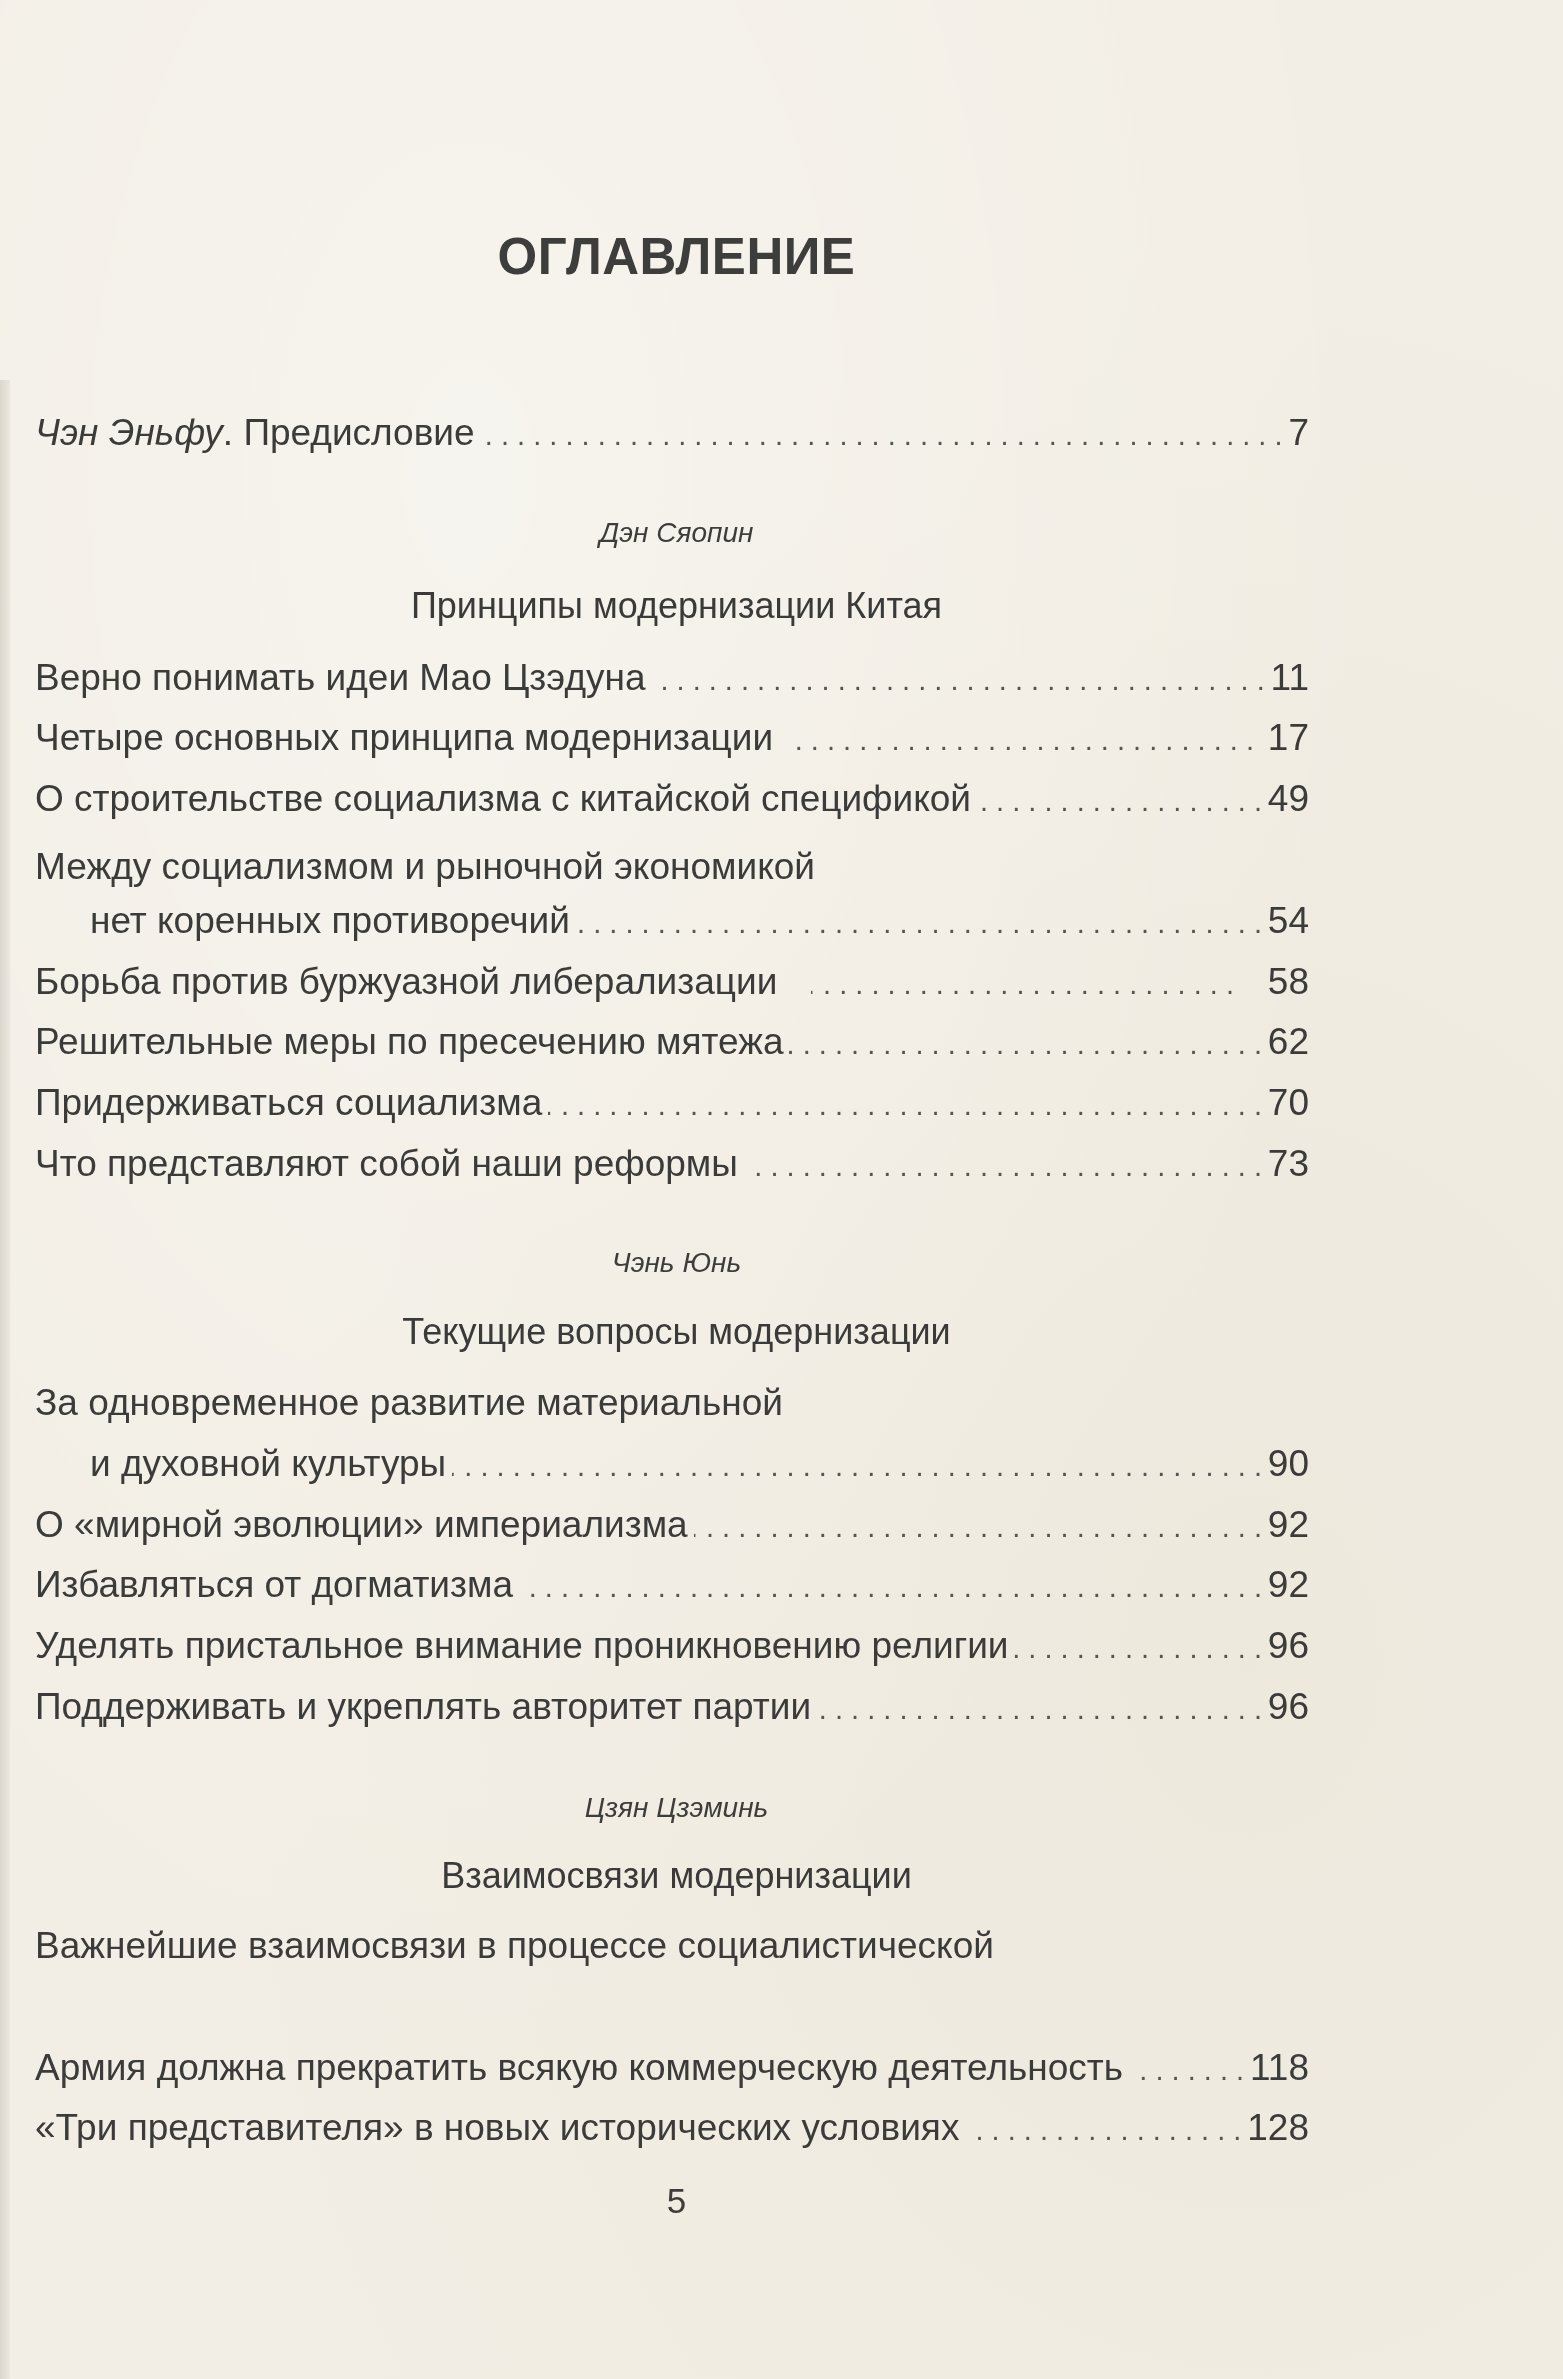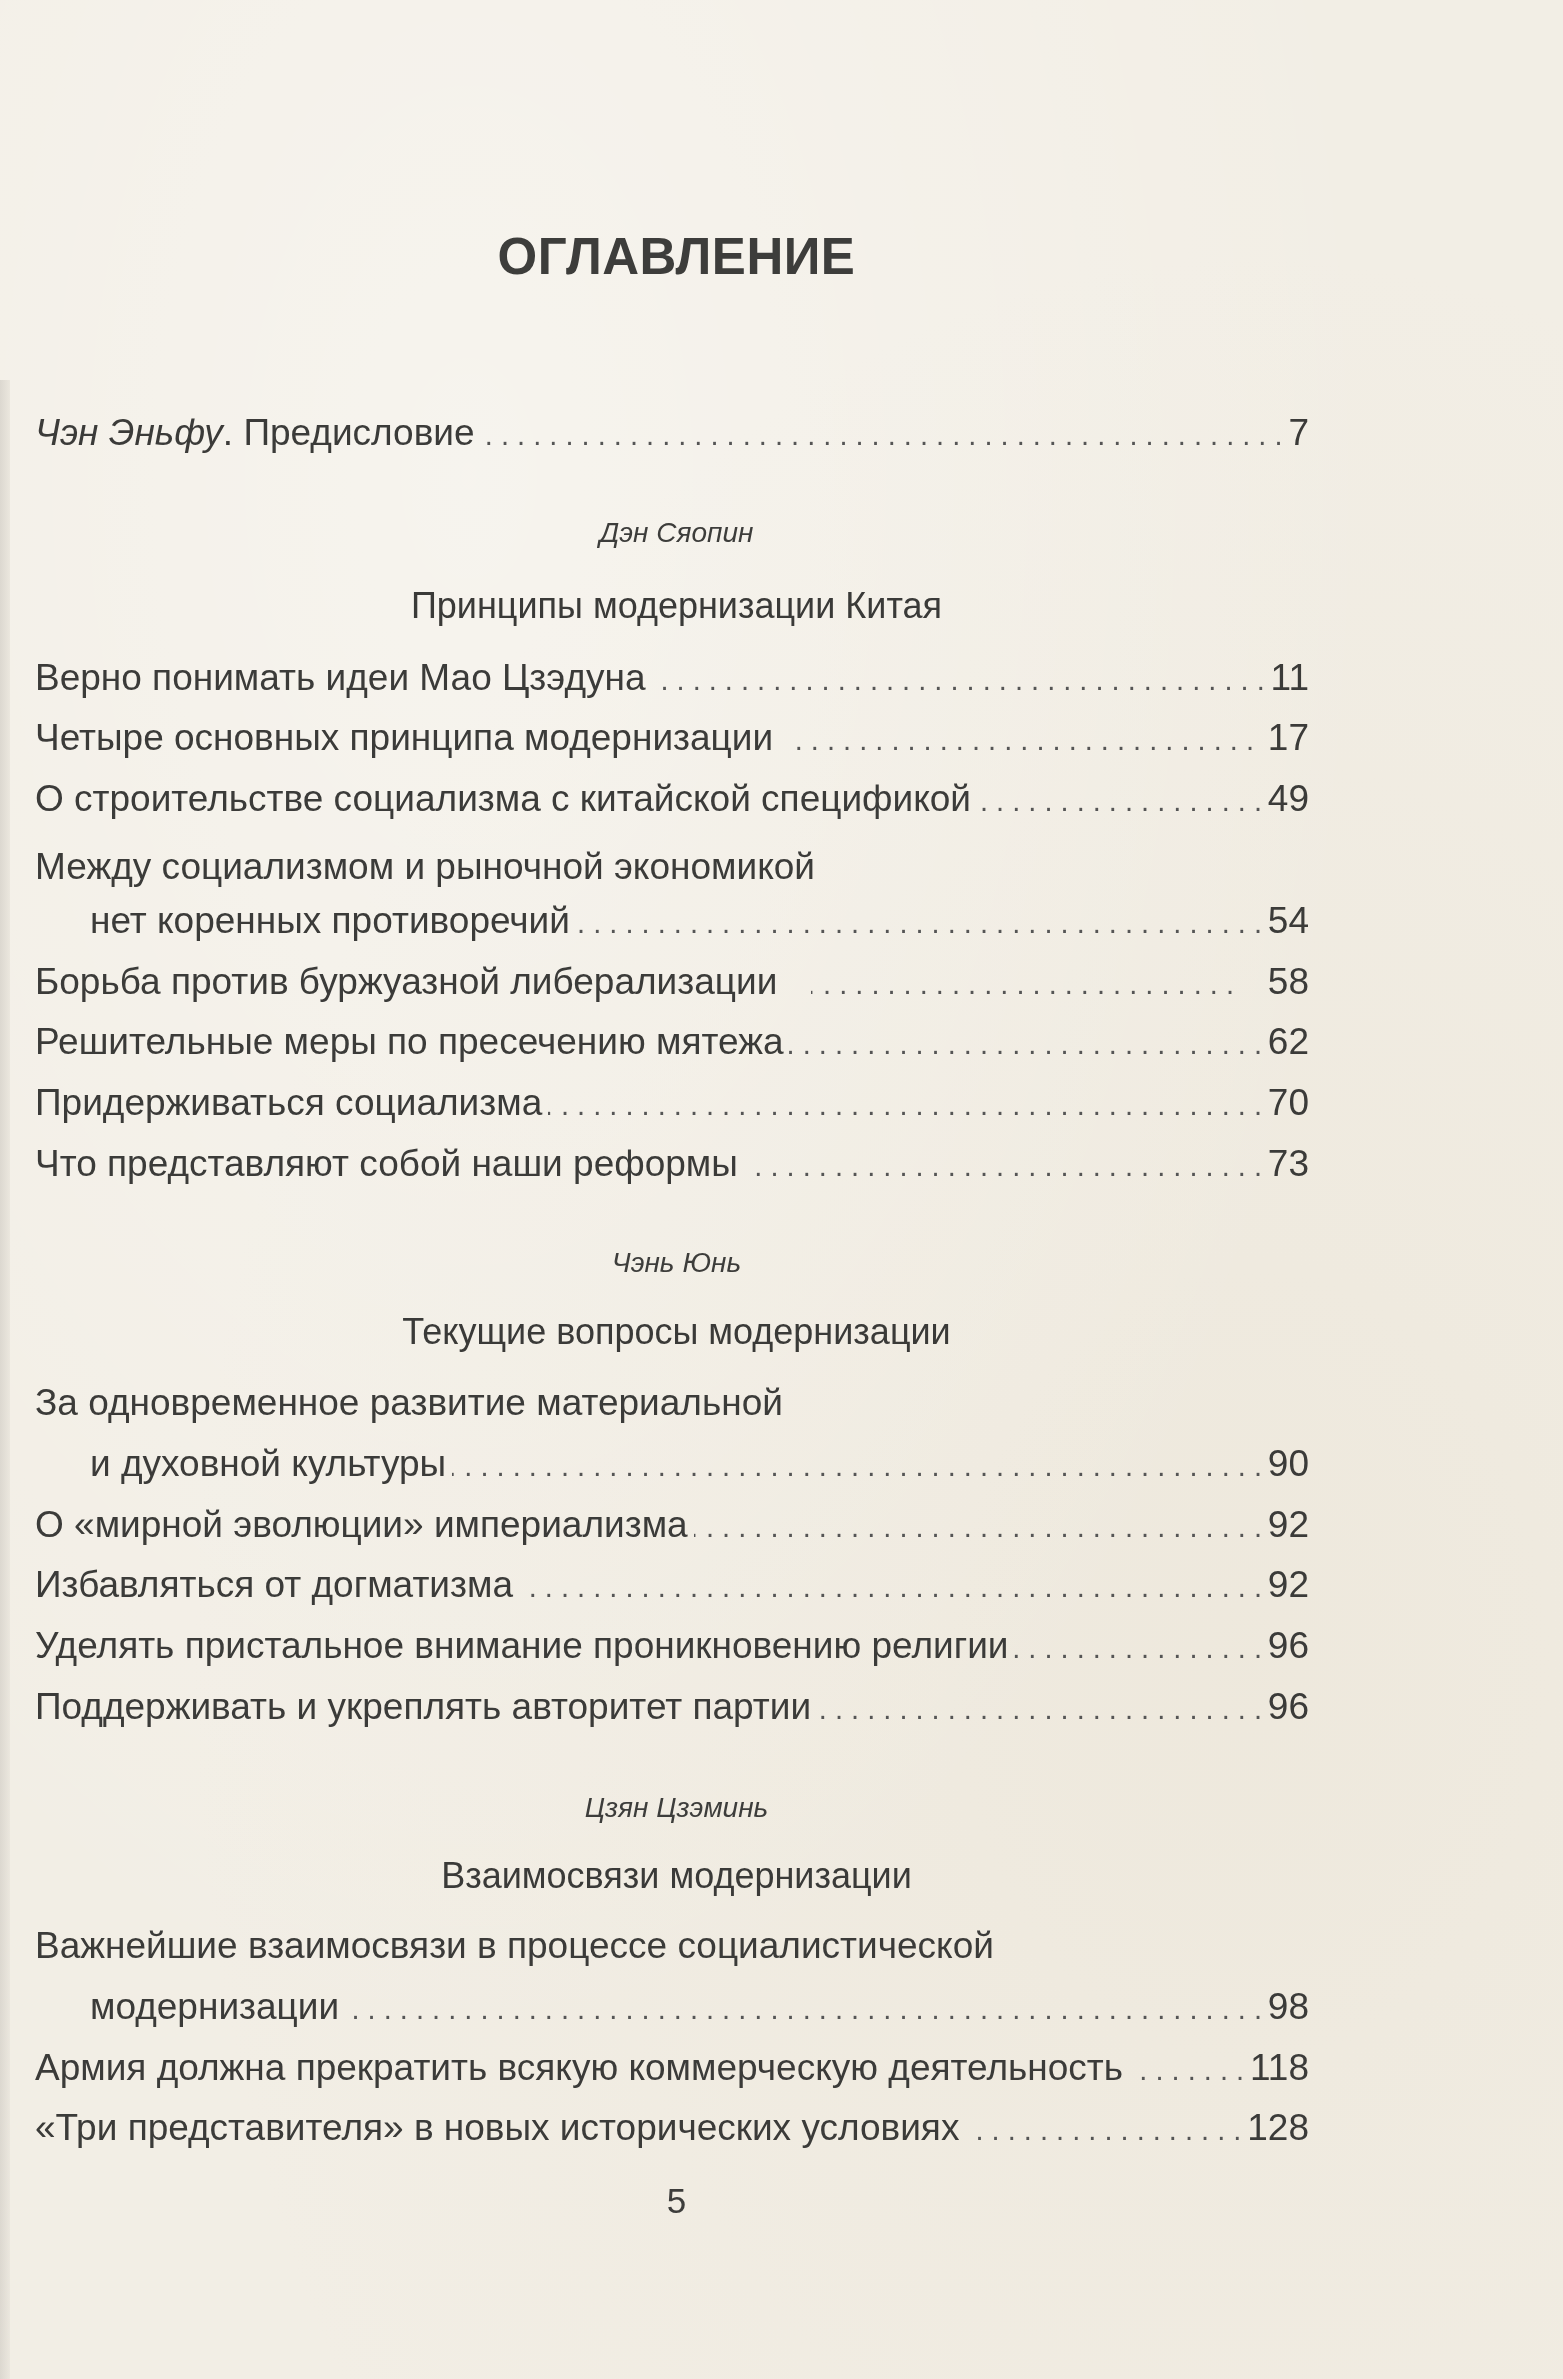--- a/index.html
+++ b/index.html
@@ -150,25 +150,20 @@
     <span class="dots"></span>
     <span class="page-num">96</span>
   </div>
 
   <div class="author" style="top:1792px;">Цзян Цзэминь</div>
   <div class="section" style="top:1855px;">Взаимосвязи модернизации</div>
 
   <div class="entry single" style="top:1925px;">
     <span class="label">Важнейшие взаимосвязи в процессе социалистической</span>
   </div>
-  <div class="entry indent" style="top:1986px;">
-    <span class="label">модернизации</span>
-    <span class="dots"></span>
-    <span class="page-num">98</span>
-  </div>
   <div class="entry" style="top:2047px;">
     <span class="label">Армия должна прекратить всякую коммерческую деятельность</span>
     <span class="dots"></span>
     <span class="page-num">118</span>
   </div>
   <div class="entry" style="top:2107px;">
     <span class="label">«Три представителя» в новых исторических условиях</span>
     <span class="dots"></span>
     <span class="page-num">128</span>
   </div>

